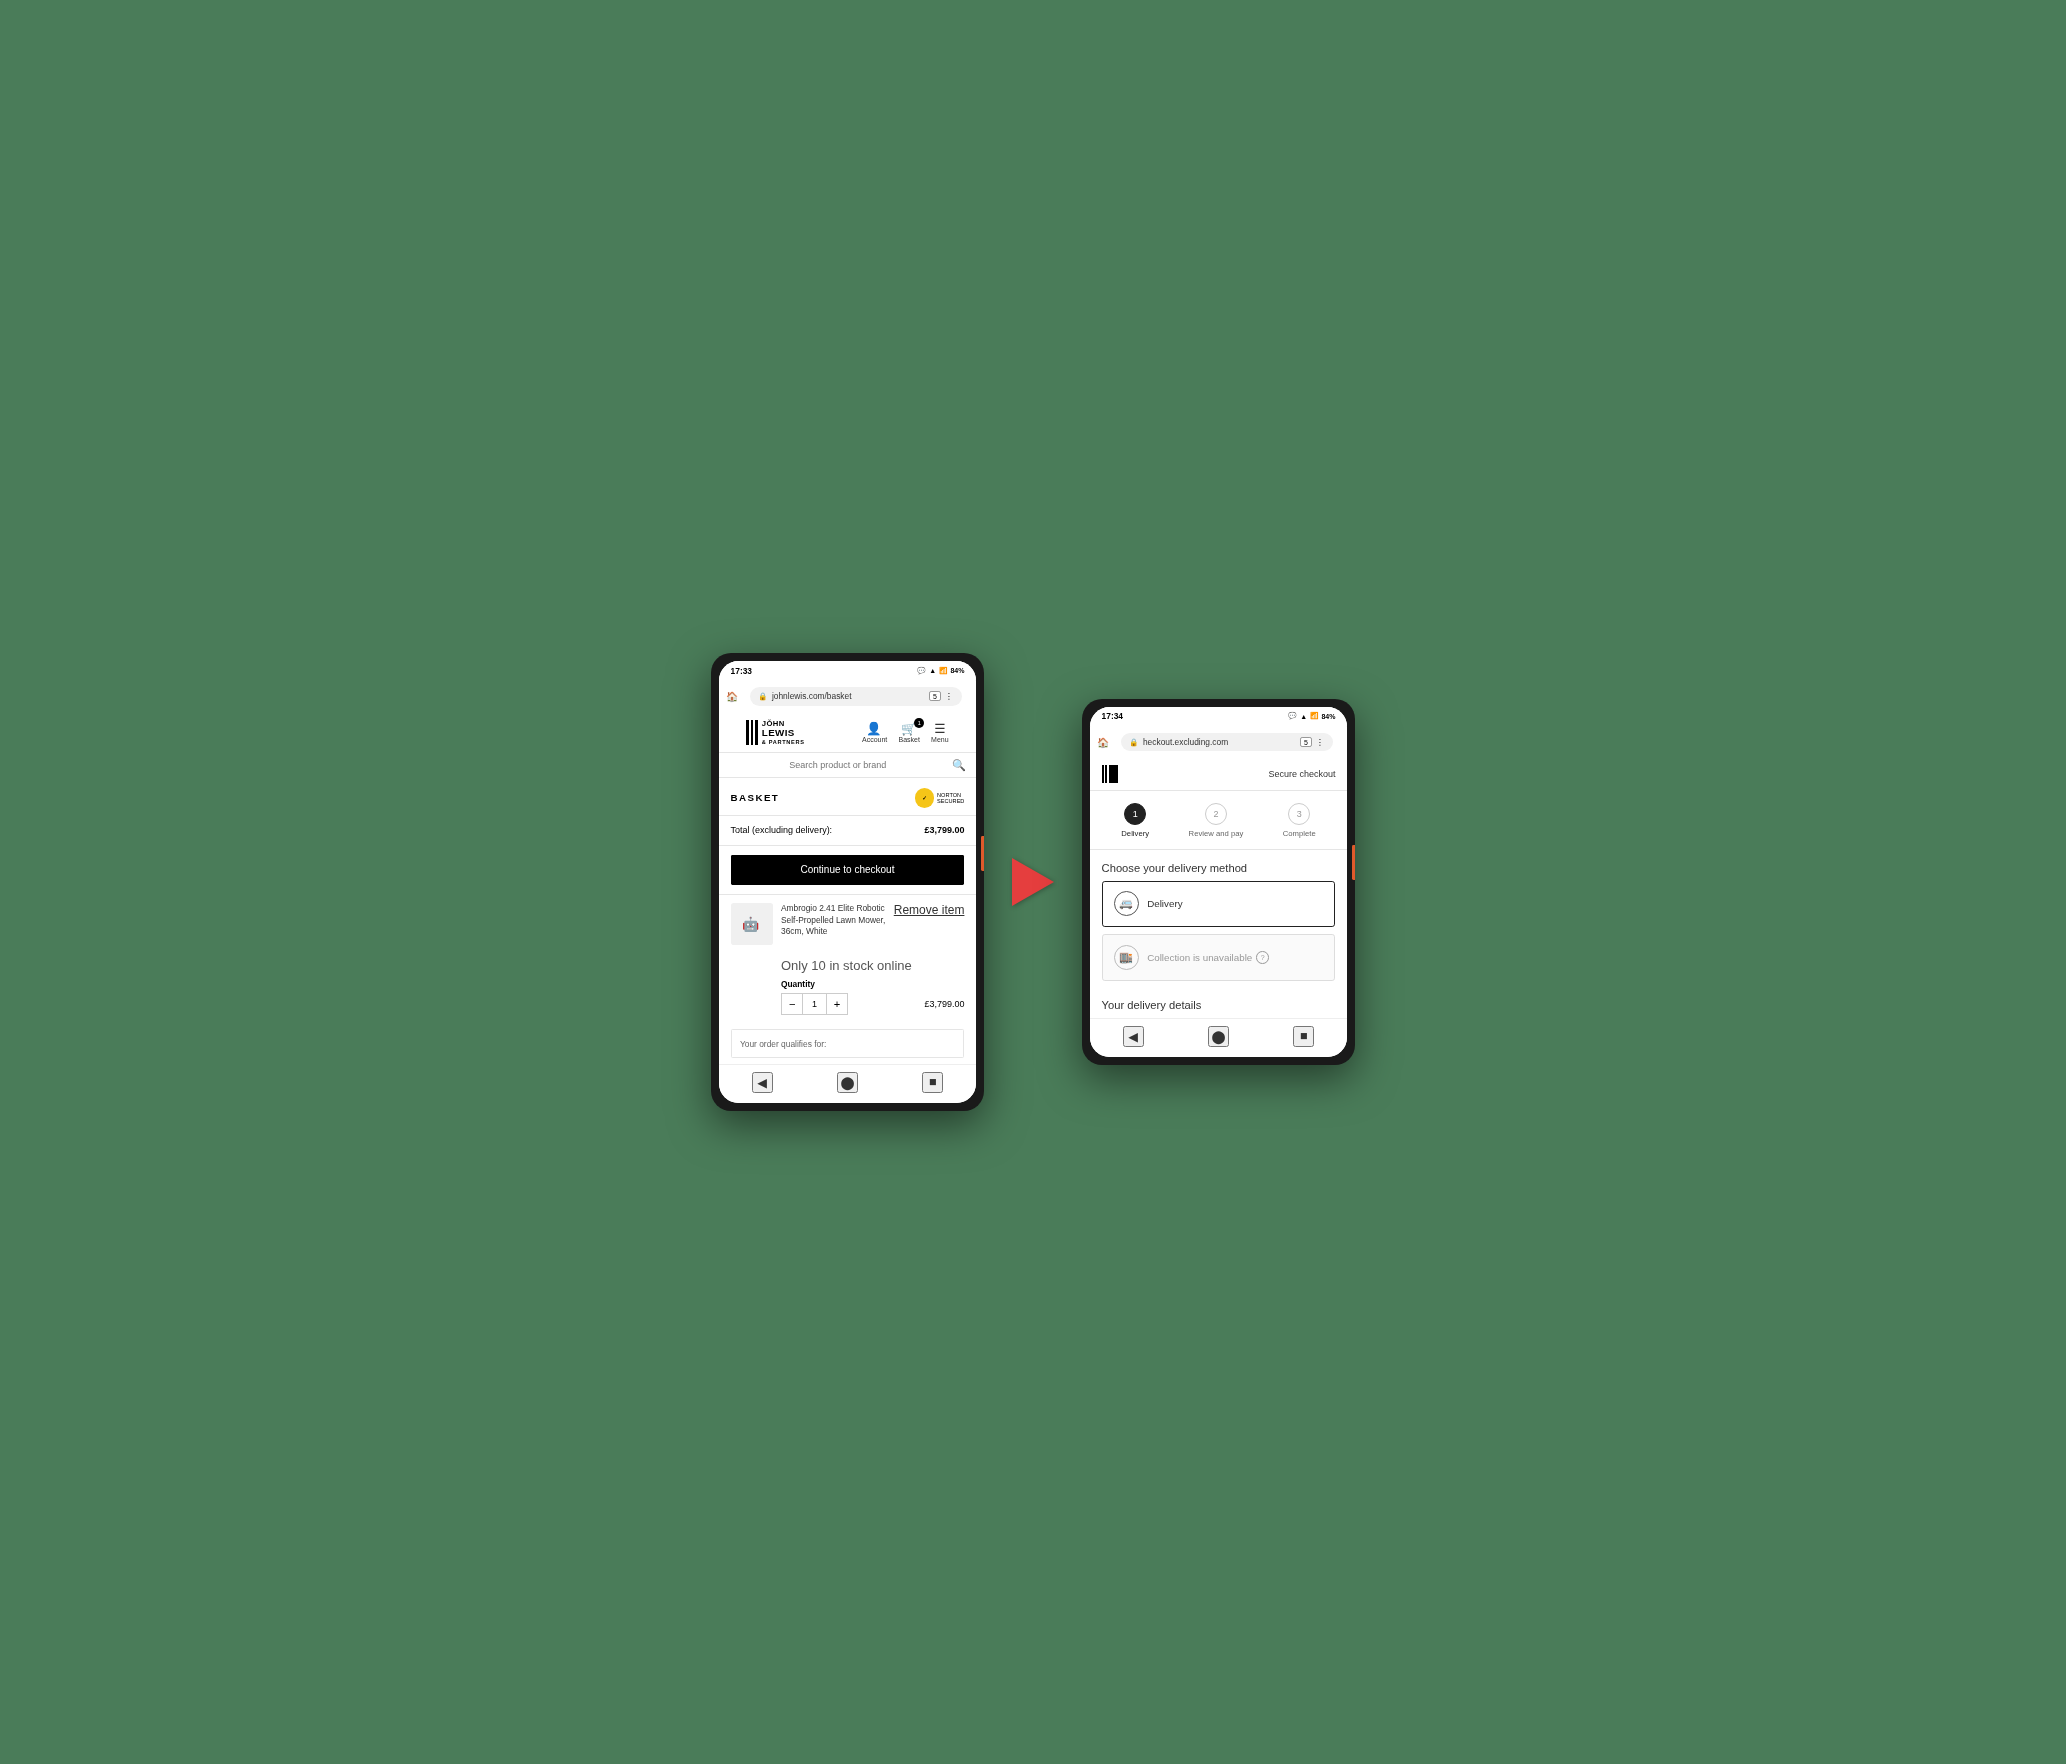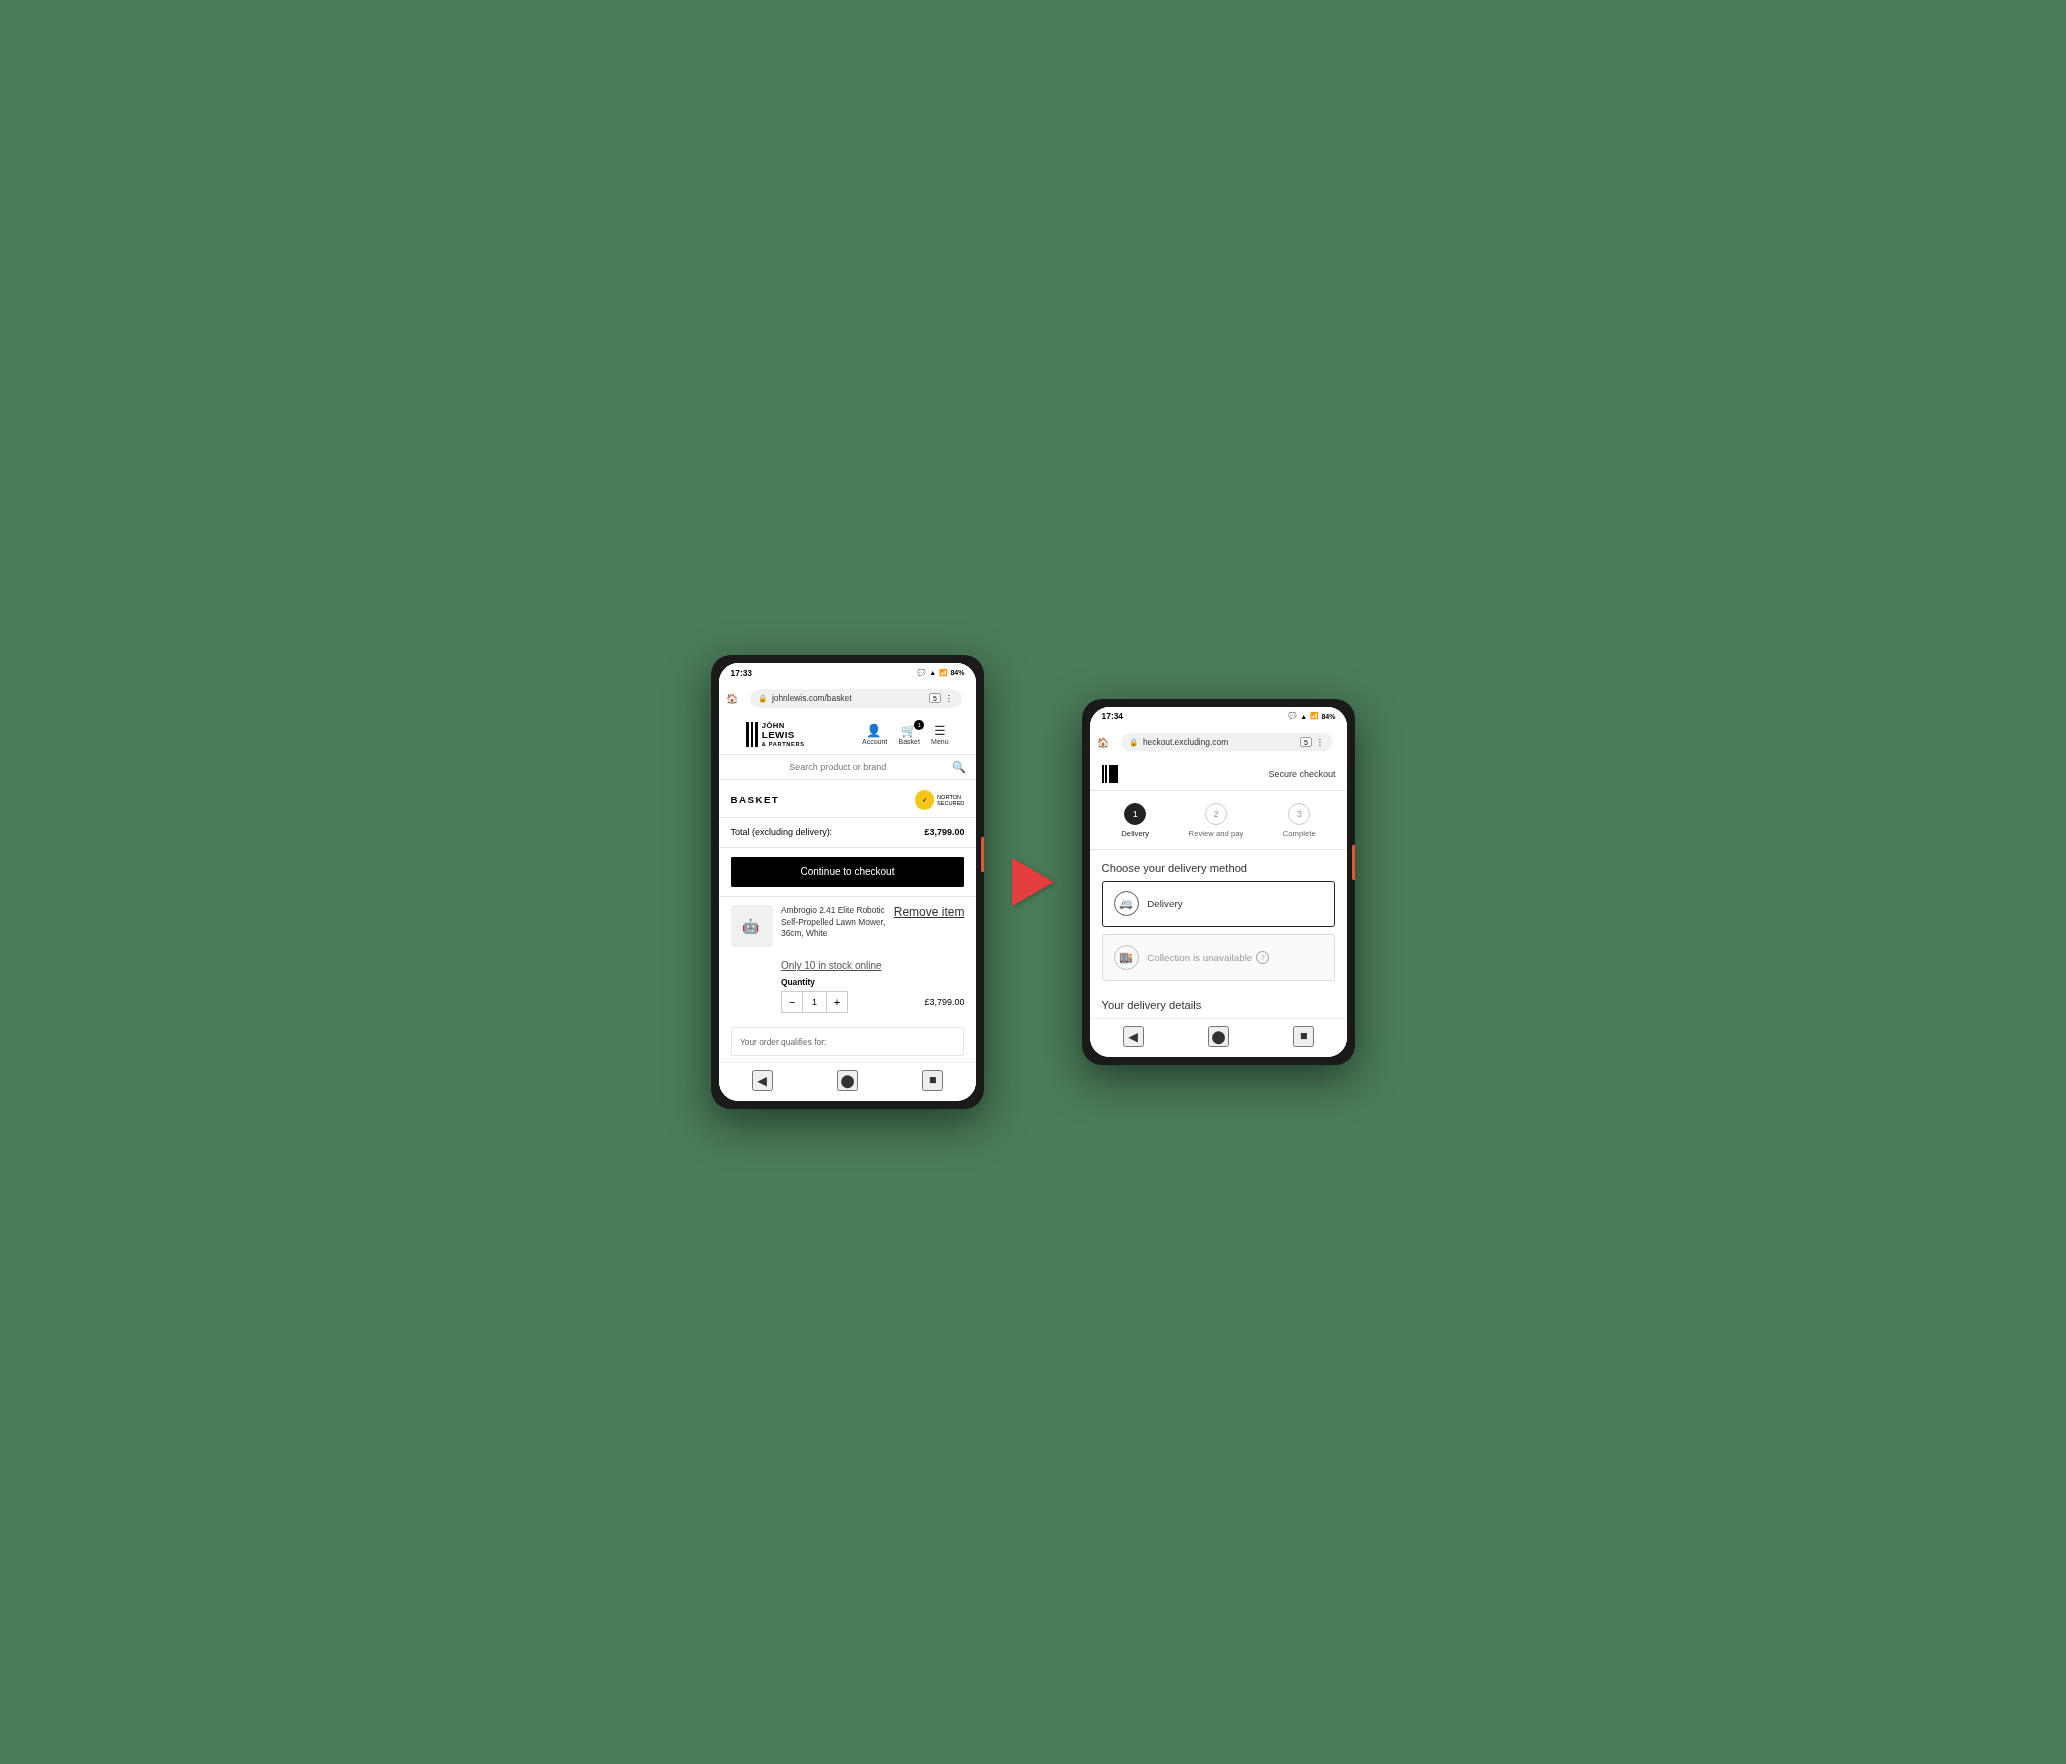--- a/index.html
+++ b/index.html
@@ -210,21 +210,21 @@
       background: #f0f0f0;
       border-radius: 2.8px;
       display: flex;
       align-items: center;
       justify-content: center;
       font-size: 14px;
       flex-shrink: 0;
     }
     .product-info { flex: 1; }
     .product-name { font-size: 8.4px; color: #333; line-height: 1.4; }
-    .product-stock { font-size: 10px; color: #555; margin-top: 20px; text-decoration: underline; }
+    .product-stock { font-size: 13px; color: #555; margin-top: 20px; }
     .remove-link { font-size: 12px; color: #333; text-decoration: underline; white-space: nowrap; }
     .quantity-label { font-size: 8.4px; font-weight: 700; margin: 5.6px 0 4.2px; }
     .quantity-row {
       display: flex;
       align-items: center;
       justify-content: space-between;
     }
     .qty-controls {
       display: flex;
       align-items: center;

